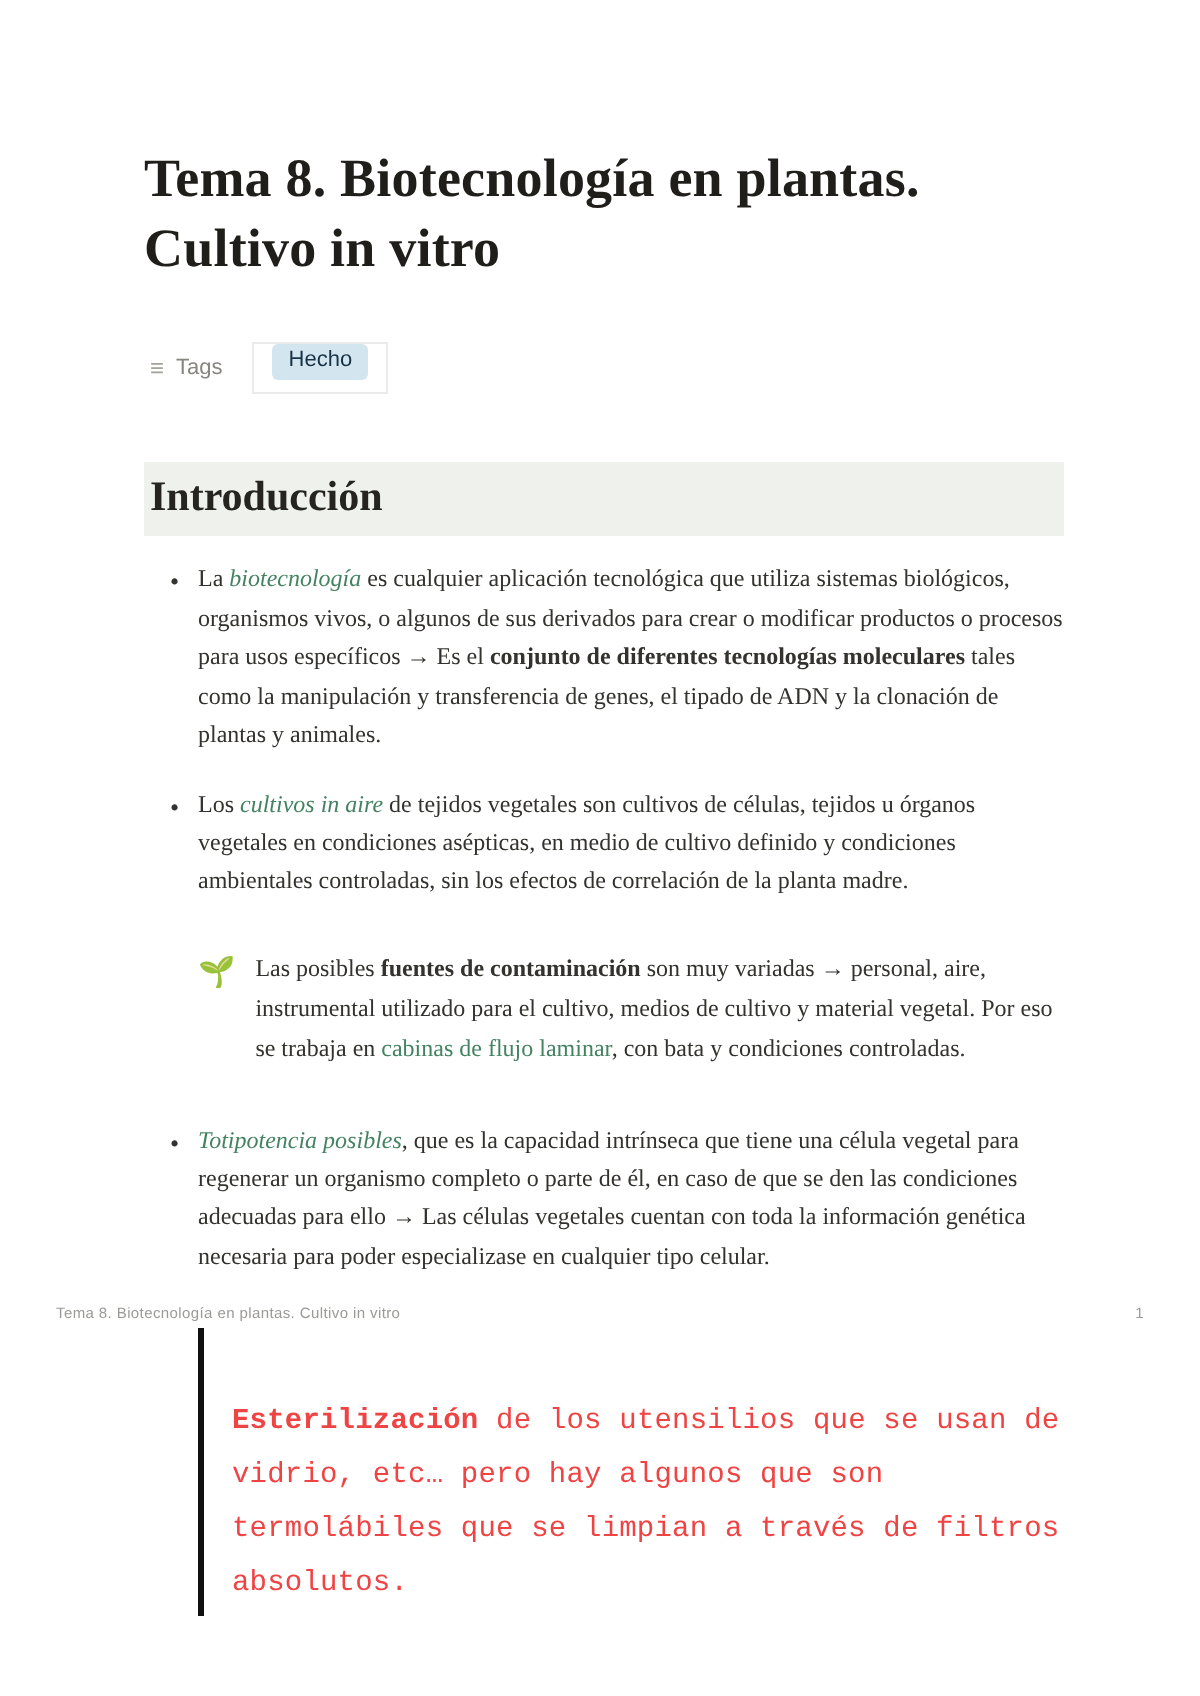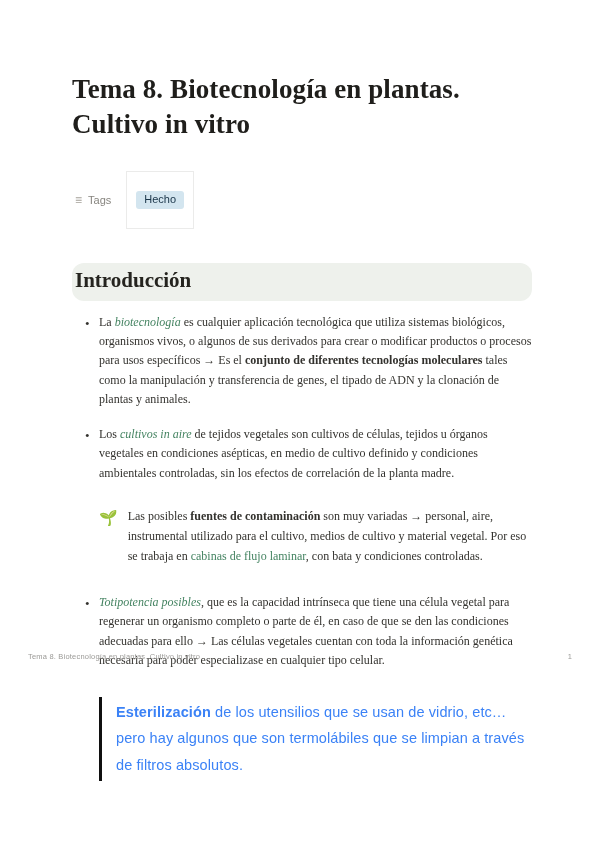--- a/index.html
+++ b/index.html
@@ -30,35 +30,34 @@
   .props{margin-top:30px;display:inline-flex;align-items:stretch;
     font-family:"Liberation Sans","DejaVu Sans",sans-serif;font-size:11px;}
   .prop-label{
     display:flex;align-items:center;gap:6px;color:#87857f;
     padding:6px 14px 6px 2px;border:1px solid transparent;
   }
   .prop-label .glyph{font-size:12px;color:#a5a29a;line-height:1;}
   .prop-value{
     display:flex;align-items:flex-start;
     border:1px solid var(--border);
-    padding:19px 9px;background:#ffffff;
+    padding:0 9px;background:#ffffff;
   }
   .badge{
     background:var(--badge-bg);color:var(--badge-text);
     padding:2px 8px 3px;border-radius:3px;font-size:11px;line-height:1.2;
     white-space:nowrap;
   }
 
   .section-heading{
     margin:34px 0 12px 0;
     background:var(--heading-bg);
     font-size:21px;font-weight:700;color:#25241f;
     padding:4px 8px 7px 3px;
     line-height:1.25;
-    border-radius:12px;
   }
 
   .body-list{margin:0;padding:0 0 0 12px;list-style:none;}
   .body-list li{
     position:relative;padding-left:15px;
     font-size:12px;line-height:1.62;
     margin-bottom:15px;
     color:#33322e;
   }
   .body-list li::before{
@@ -83,23 +82,24 @@
   .callout .callout-text{
     font-size:12px;line-height:1.66;color:#33322e;
   }
 
   .quote{
     margin:26px 0 0 27px;
     border-left:3px solid #101010;
     padding:2px 0 2px 14px;
   }
   .quote-text{
-    font-family:Liberation Sans, sans-serif;
-    font-size:14.5px;line-height:1.85;color:#3b82f6;
+    font-family:Liberation Mono, monospace;
+    font-size:14.5px;line-height:1.85;color:#ef4444;
     letter-spacing:0.1px;
+    margin-top:32px;
   }
 
   .footer{
     position:absolute;left:28px;right:28px;bottom:24px;
     display:flex;justify-content:space-between;align-items:baseline;
     font-family:"Liberation Sans","DejaVu Sans",sans-serif;
     font-size:7.5px;color:#9b9a97;letter-spacing:0.2px;
   }
 </style>
 </head>

